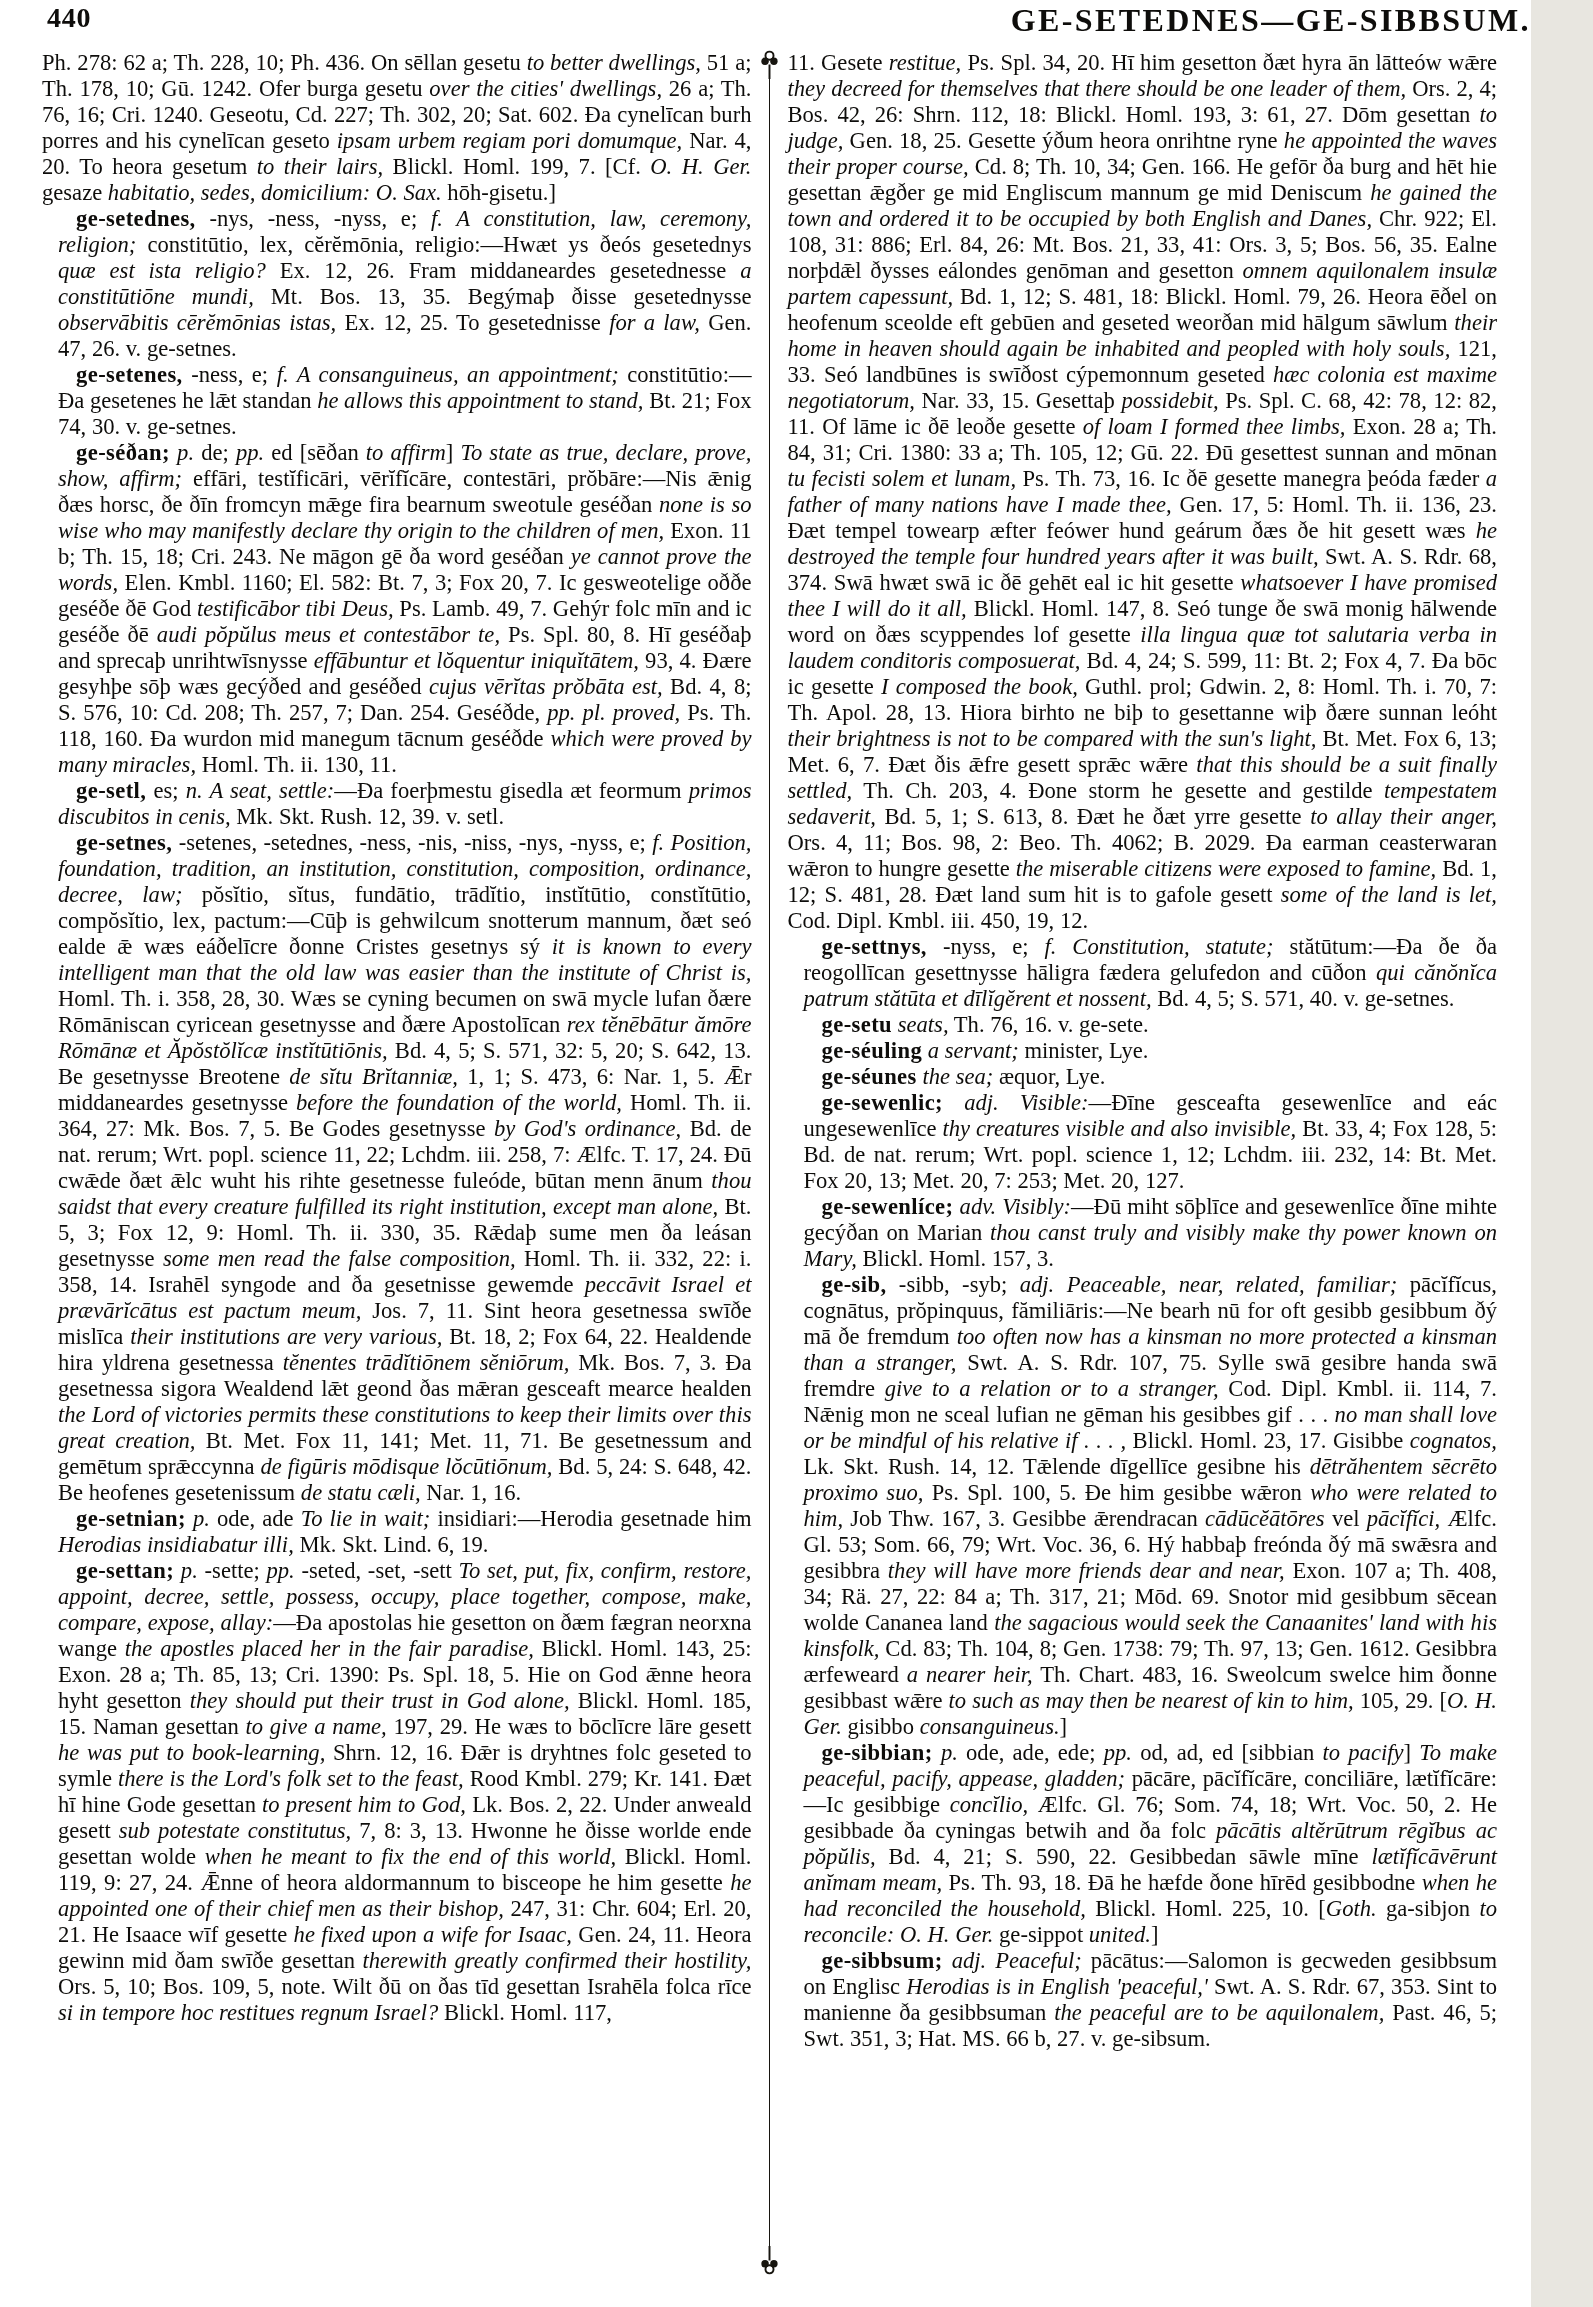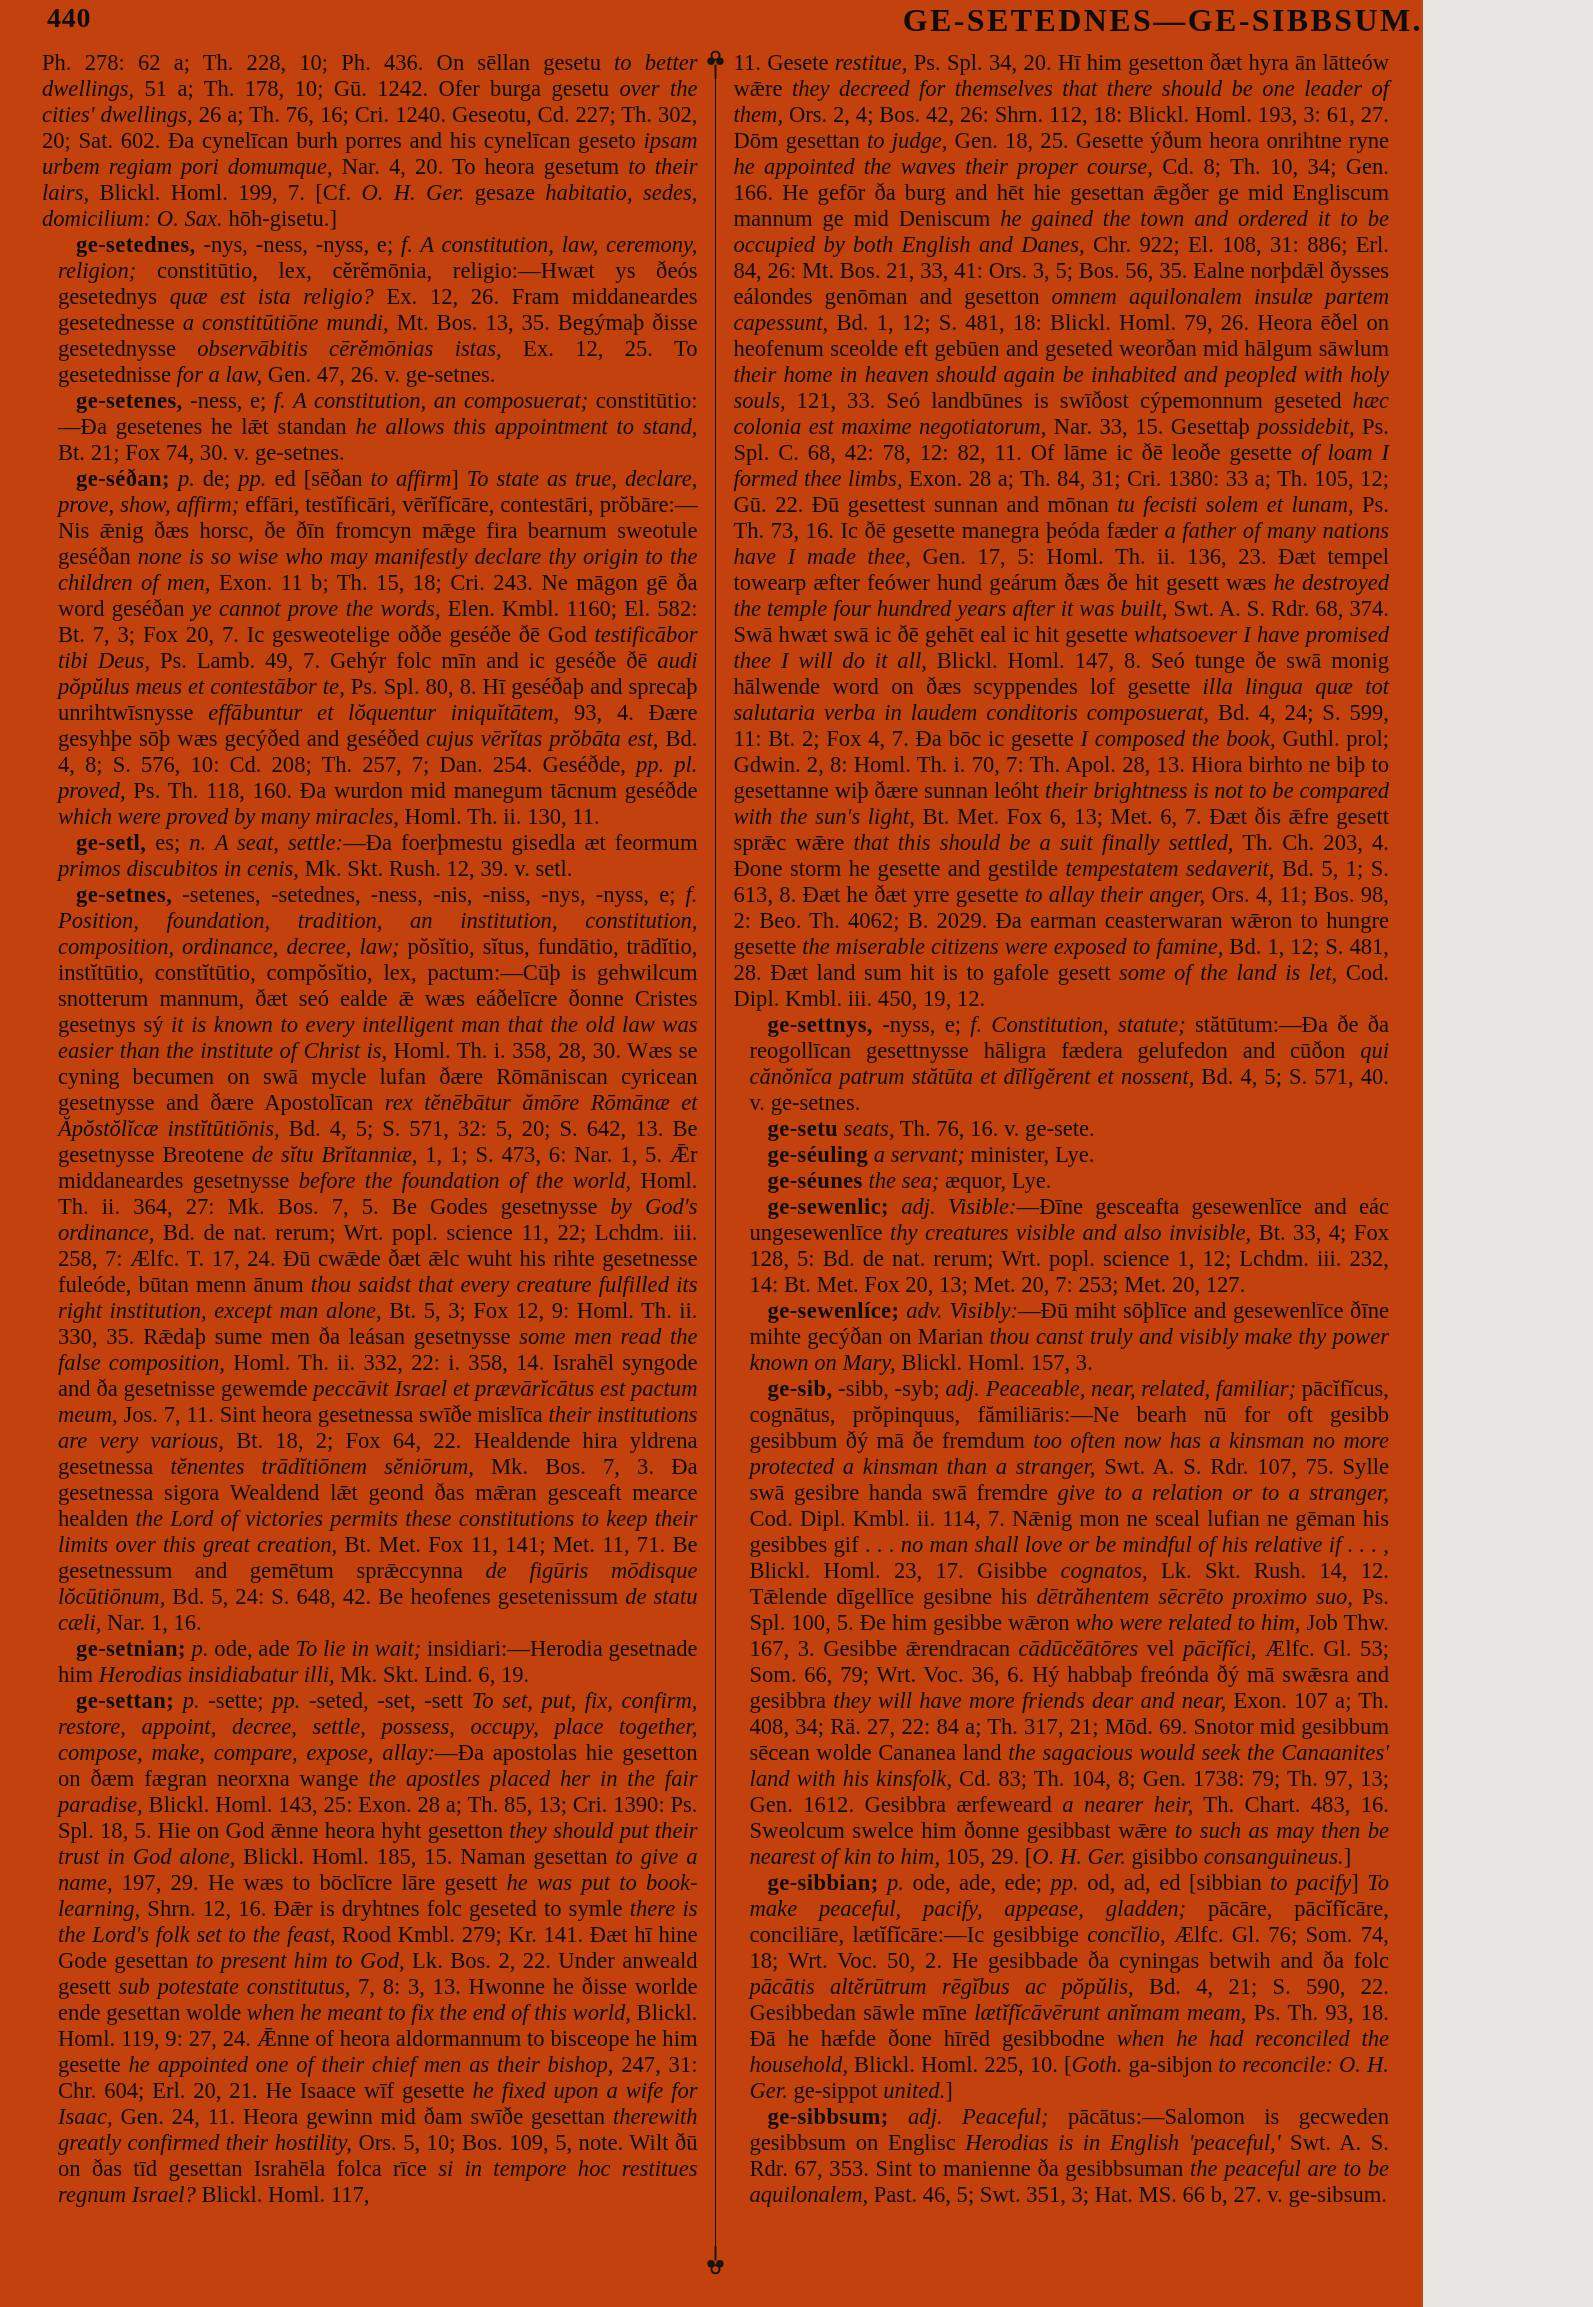--- a/index.html
+++ b/index.html
@@ -1,19 +1,19 @@
 <!DOCTYPE html>
 <html style="font-size:13px"><head>
 <meta charset="utf-8">
 <style>
   html,body{margin:0;padding:0;background:#e8e6e0;}
   .page{
     position:relative;
-    width:1423px;height:2307px;
-    background:#c2410c;
+    width:1531px;height:2307px;
+    background:#ffffff;
     color:#0e0d0b;
     font-family:"Liberation Serif","DejaVu Serif",serif;
     overflow:hidden;
   }
   header{position:absolute;top:0;left:0;right:0;height:47px;}
   .pageno{
     position:absolute;left:47px;top:1.6px;
     font-size:28px;font-weight:bold;letter-spacing:0.8px;
   }
   .title{
@@ -50,21 +50,21 @@
   <header>
     <span class="pageno">440</span>
     <h1 class="title">GE-SETEDNES—GE-SIBBSUM.</h1>
   </header>
 
   <main class="columns">
 
     <section class="col">
       <p class="cont"><span>Ph. 278: 62 a; Th. 228, 10; Ph. 436. On sēllan gesetu <i>to better dwellings,</i> 51 a; Th. 178, 10; Gū. 1242. Ofer burga gesetu <i>over the cities' dwellings,</i> 26 a; Th. 76, 16; Cri. 1240. Geseotu, Cd. 227; Th. 302, 20; Sat. 602. Ða cynelīcan burh porres and his cynelīcan geseto <i>ipsam urbem regiam pori domumque,</i> Nar. 4, 20. To heora gesetum <i>to their lairs,</i> Blickl. Homl. 199, 7. [Cf. <i>O. H. Ger.</i> gesaze <i>habitatio, sedes, domicilium:</i> <i>O. Sax.</i> hōh-gisetu.]</span></p>
       <p class="entry"><b class="hw">ge-setednes,</b><span> -nys, -ness, -nyss, e; <i>f. A constitution, law, ceremony, religion;</i> constitūtio, lex, cĕrĕmōnia, religio:—Hwæt ys ðeós gesetednys <i>quæ est ista religio?</i> Ex. 12, 26. Fram middaneardes gesetednesse <i>a constitūtiōne mundi,</i> Mt. Bos. 13, 35. Begýmaþ ðisse gesetednysse <i>observābitis cērĕmōnias istas,</i> Ex. 12, 25. To gesetednisse <i>for a law,</i> Gen. 47, 26. v. ge-setnes.</span></p>
-      <p class="entry"><b class="hw">ge-setenes,</b><span> -ness, e; <i>f. A constitution, an composuerat;</i> constitūtio:—Ða gesetenes he lǣt standan <i>he allows this appointment to stand,</i> Bt. 21; Fox 74, 30. v. ge-setnes.</span></p>
+      <p class="entry"><b class="hw">ge-setenes,</b><span> -ness, e; <i>f. A consanguineus, an appointment;</i> constitūtio:—Ða gesetenes he lǣt standan <i>he allows this appointment to stand,</i> Bt. 21; Fox 74, 30. v. ge-setnes.</span></p>
       <p class="entry"><b class="hw">ge-séðan;</b><span> <i>p.</i> de; <i>pp.</i> ed [sēðan <i>to affirm</i>] <i>To state as true, declare, prove, show, affirm;</i> effāri, testĭficāri, vērĭfĭcāre, contestāri, prŏbāre:—Nis ǣnig ðæs horsc, ðe ðīn fromcyn mǣge fira bearnum sweotule geséðan <i>none is so wise who may manifestly declare thy origin to the children of men,</i> Exon. 11 b; Th. 15, 18; Cri. 243. Ne māgon gē ða word geséðan <i>ye cannot prove the words,</i> Elen. Kmbl. 1160; El. 582: Bt. 7, 3; Fox 20, 7. Ic gesweotelige oððe geséðe ðē God <i>testificābor tibi Deus,</i> Ps. Lamb. 49, 7. Gehýr folc mīn and ic geséðe ðē <i>audi pŏpŭlus meus et contestābor te,</i> Ps. Spl. 80, 8. Hī geséðaþ and sprecaþ unrihtwīsnysse <i>effābuntur et lŏquentur iniquĭtātem,</i> 93, 4. Ðære gesyhþe sōþ wæs gecýðed and geséðed <i>cujus vērĭtas prŏbāta est,</i> Bd. 4, 8; S. 576, 10: Cd. 208; Th. 257, 7; Dan. 254. Geséðde, <i>pp. pl. proved,</i> Ps. Th. 118, 160. Ða wurdon mid manegum tācnum geséðde <i>which were proved by many miracles,</i> Homl. Th. ii. 130, 11.</span></p>
       <p class="entry"><b class="hw">ge-setl,</b><span> es; <i>n. A seat, settle:</i>—Ða foerþmestu gisedla æt feormum <i>primos discubitos in cenis,</i> Mk. Skt. Rush. 12, 39. v. setl.</span></p>
       <p class="entry"><b class="hw">ge-setnes,</b><span> -setenes, -setednes, -ness, -nis, -niss, -nys, -nyss, e; <i>f. Position, foundation, tradition, an institution, constitution, composition, ordinance, decree, law;</i> pŏsĭtio, sĭtus, fundātio, trādĭtio, instĭtūtio, constĭtūtio, compŏsĭtio, lex, pactum:—Cūþ is gehwilcum snotterum mannum, ðæt seó ealde ǣ wæs eáðelīcre ðonne Cristes gesetnys sý <i>it is known to every intelligent man that the old law was easier than the institute of Christ is,</i> Homl. Th. i. 358, 28, 30. Wæs se cyning becumen on swā mycle lufan ðære Rōmāniscan cyricean gesetnysse and ðære Apostolīcan <i>rex tĕnēbātur ămōre Rōmānæ et Ăpŏstŏlĭcæ instĭtūtiōnis,</i> Bd. 4, 5; S. 571, 32: 5, 20; S. 642, 13. Be gesetnysse Breotene <i>de sĭtu Brĭtanniæ,</i> 1, 1; S. 473, 6: Nar. 1, 5. Ǣr middaneardes gesetnysse <i>before the foundation of the world,</i> Homl. Th. ii. 364, 27: Mk. Bos. 7, 5. Be Godes gesetnysse <i>by God's ordinance,</i> Bd. de nat. rerum; Wrt. popl. science 11, 22; Lchdm. iii. 258, 7: Ælfc. T. 17, 24. Ðū cwǣde ðæt ǣlc wuht his rihte gesetnesse fuleóde, būtan menn ānum <i>thou saidst that every creature fulfilled its right institution, except man alone,</i> Bt. 5, 3; Fox 12, 9: Homl. Th. ii. 330, 35. Rǣdaþ sume men ða leásan gesetnysse <i>some men read the false composition,</i> Homl. Th. ii. 332, 22: i. 358, 14. Israhēl syngode and ða gesetnisse gewemde <i>peccāvit Israel et prævārĭcātus est pactum meum,</i> Jos. 7, 11. Sint heora gesetnessa swīðe mislīca <i>their institutions are very various,</i> Bt. 18, 2; Fox 64, 22. Healdende hira yldrena gesetnessa <i>tĕnentes trādĭtiōnem sĕniōrum,</i> Mk. Bos. 7, 3. Ða gesetnessa sigora Wealdend lǣt geond ðas mǣran gesceaft mearce healden <i>the Lord of victories permits these constitutions to keep their limits over this great creation,</i> Bt. Met. Fox 11, 141; Met. 11, 71. Be gesetnessum and gemētum sprǣccynna <i>de figūris mōdisque lŏcūtiōnum,</i> Bd. 5, 24: S. 648, 42. Be heofenes gesetenissum <i>de statu cæli,</i> Nar. 1, 16.</span></p>
       <p class="entry"><b class="hw">ge-setnian;</b><span> <i>p.</i> ode, ade <i>To lie in wait;</i> insidiari:—Herodia gesetnade him <i>Herodias insidiabatur illi,</i> Mk. Skt. Lind. 6, 19.</span></p>
       <p class="entry"><b class="hw">ge-settan;</b><span> <i>p.</i> -sette; <i>pp.</i> -seted, -set, -sett <i>To set, put, fix, confirm, restore, appoint, decree, settle, possess, occupy, place together, compose, make, compare, expose, allay:</i>—Ða apostolas hie gesetton on ðæm fægran neorxna wange <i>the apostles placed her in the fair paradise,</i> Blickl. Homl. 143, 25: Exon. 28 a; Th. 85, 13; Cri. 1390: Ps. Spl. 18, 5. Hie on God ǣnne heora hyht gesetton <i>they should put their trust in God alone,</i> Blickl. Homl. 185, 15. Naman gesettan <i>to give a name,</i> 197, 29. He wæs to bōclīcre lāre gesett <i>he was put to book-learning,</i> Shrn. 12, 16. Ðǣr is dryhtnes folc geseted to symle <i>there is the Lord's folk set to the feast,</i> Rood Kmbl. 279; Kr. 141. Ðæt hī hine Gode gesettan <i>to present him to God,</i> Lk. Bos. 2, 22. Under anweald gesett <i>sub potestate constitutus,</i> 7, 8: 3, 13. Hwonne he ðisse worlde ende gesettan wolde <i>when he meant to fix the end of this world,</i> Blickl. Homl. 119, 9: 27, 24. Ǣnne of heora aldormannum to bisceope he him gesette <i>he appointed one of their chief men as their bishop,</i> 247, 31: Chr. 604; Erl. 20, 21. He Isaace wīf gesette <i>he fixed upon a wife for Isaac,</i> Gen. 24, 11. Heora gewinn mid ðam swīðe gesettan <i>therewith greatly confirmed their hostility,</i> Ors. 5, 10; Bos. 109, 5, note. Wilt ðū on ðas tīd gesettan Israhēla folca rīce <i>si in tempore hoc restitues regnum Israel?</i> Blickl. Homl. 117,</span></p>
     </section>
 
     <div class="divider">
       <svg width="21" height="29" viewBox="0 0 26 36">
         <circle cx="13" cy="7" r="5" fill="none" stroke="#17150f" stroke-width="2.4"></circle>

